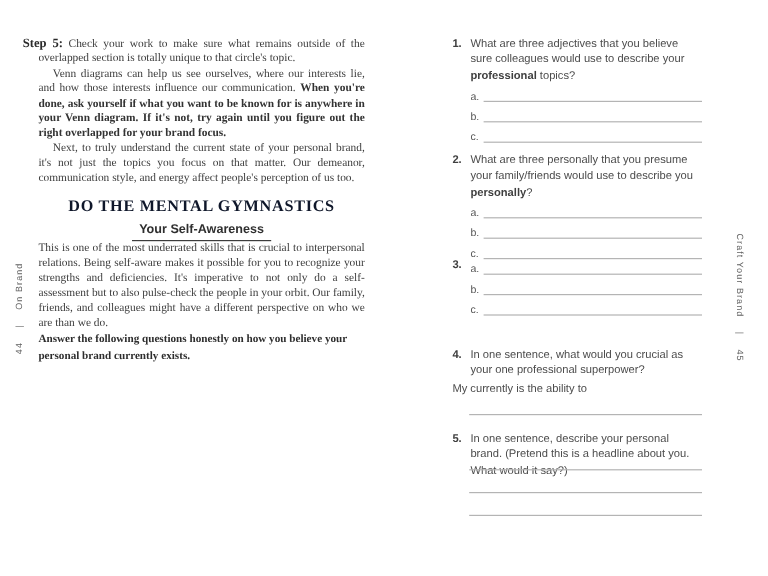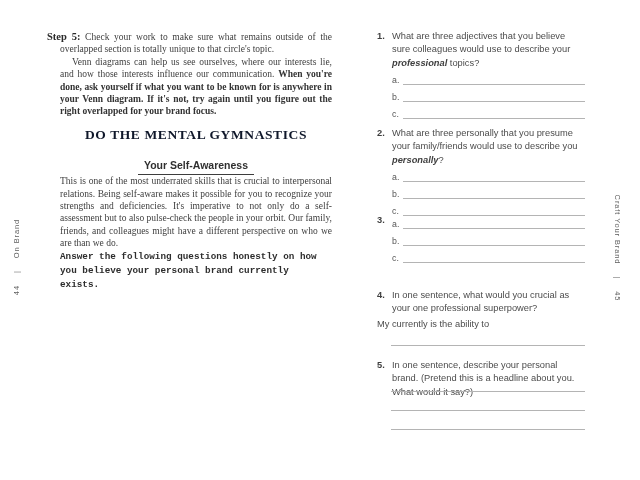--- a/index.html
+++ b/index.html
@@ -14,57 +14,57 @@
     white-space:nowrap;
     font-family:"Liberation Sans",sans-serif;
     font-size:7.5px;letter-spacing:0.9px;color:#5f5f5f;
   }
   .v-left{left:16px;top:257px;transform:translate(-50%,-50%) rotate(-90deg);}
   .v-right{left:617px;top:248px;transform:translate(-50%,-50%) rotate(90deg);}
   .v-sep{color:#7a7a7a;}
 
   
   .left-page{
-    position:absolute;left:60px;top:31px;width:272px;
+    position:absolute;left:32px;top:31px;width:272px;
     color:#3d3d3d;font-size:9.5px;line-height:12.4px;text-align:justify;
   }
   .left-page p{margin:0;}
   .step{margin-left:13px;text-indent:-13px;}
   .step-label{font-weight:700;font-size:10.5px;color:#2a2a2a;}
   .para1{margin-top:19px;text-indent:12px;}
   .para2{text-indent:12px;}
   .bold-serif{font-weight:700;color:#333;}
   .heading{
     margin-top:9px;text-align:center;
     font-size:13.5px;font-weight:700;letter-spacing:0.6px;line-height:16px;
     color:#0f172a;
   }
-  .subhead-wrap{text-align:center;margin-top:16px;}
+  .subhead-wrap{text-align:center;margin-top:5px;}
   .subhead{
     display:inline-block;
     font-family:"Liberation Sans",sans-serif;font-weight:700;font-size:10.5px;
     color:#2f2f2f;border-bottom:1.2px solid #3d3d3d;padding:0 6px 3px 6px;
   }
   .para3{margin-top:16px;}
   .callout{
     margin:21px 20px 0 24px;text-align:left;
-    font-family:Liberation Mono, monospace;font-weight:700;
+    font-family:Liberation Serif, serif;font-weight:700;
     font-size:9.3px;line-height:14.2px;color:#2d2d2d;
   }
 
   
   .right-page{
     position:absolute;left:377px;top:30px;width:208px;height:420px;
     font-family:"Liberation Sans",sans-serif;
     font-size:9.3px;line-height:13.4px;color:#4c4c4c;
   }
   .q{position:absolute;left:0;right:0;display:flex;}
   .q-num{width:15px;flex:none;font-weight:700;color:#3f3f3f;}
   .q-body{flex:1;}
-  .q-bold{font-weight:700;color:#3f3f3f;font-style:italic;}
+  .q-bold{font-weight:700;color:#3f3f3f;}
   .q1{top:0;} .q2{top:97px;} .q3{top:184px;} .q4{top:259px;} .q5{top:329px;}
   .blank{display:flex;margin-top:4px;height:13px;align-items:flex-end;}
   .blank-label{flex:none;font-size:8.8px;color:#565656;}
   .blank-line{flex:1;border-bottom:1px solid #b4b4b4;margin:0 0 2px 4px;}
   .leadin{position:absolute;left:0;top:288px;}
   .rule{position:absolute;left:14px;right:0;border-top:1px solid #b4b4b4;}
   .rule-q4{top:315px;}
   .rule-q5a{top:361px;}
   .rule-q5b{top:380px;}
   .rule-q5c{top:399px;}
@@ -82,20 +82,21 @@
   <span>Craft Your Brand</span>
   <span class="v-sep">|</span>
   <span>45</span>
 </div>
 
 <div class="left-page">
   <p class="step"><span class="step-label">Step 5:</span><span> Check your work to make sure what remains outside of the overlapped section is totally unique to that circle's topic.</span></p>
 
   <p class="para1"><span>Venn diagrams can help us see ourselves, where our interests lie, and how those interests influence our communication. </span><span class="bold-serif">When you're done, ask yourself if what you want to be known for is anywhere in your Venn diagram. If it's not, try again until you figure out the right overlapped for your brand focus.</span></p>
 
+  <p class="para2">Next, to truly understand the current state of your personal brand, it's not just the topics you focus on that matter. Our demeanor, communication style, and energy affect people's perception of us too.</p>
 
   <div class="heading">DO THE MENTAL GYMNASTICS</div>
   <div class="subhead-wrap">
     <span class="subhead">Your Self-Awareness</span>
   </div>
 
   <p class="para3">This is one of the most underrated skills that is crucial to interpersonal relations. Being self-aware makes it possible for you to recognize your strengths and deficiencies. It's imperative to not only do a self-assessment but to also pulse-check the people in your orbit. Our family, friends, and colleagues might have a different perspective on who we are than we do.</p>
 
   <p class="callout">Answer the following questions honestly on how you believe your personal brand currently exists.</p>
 </div>

